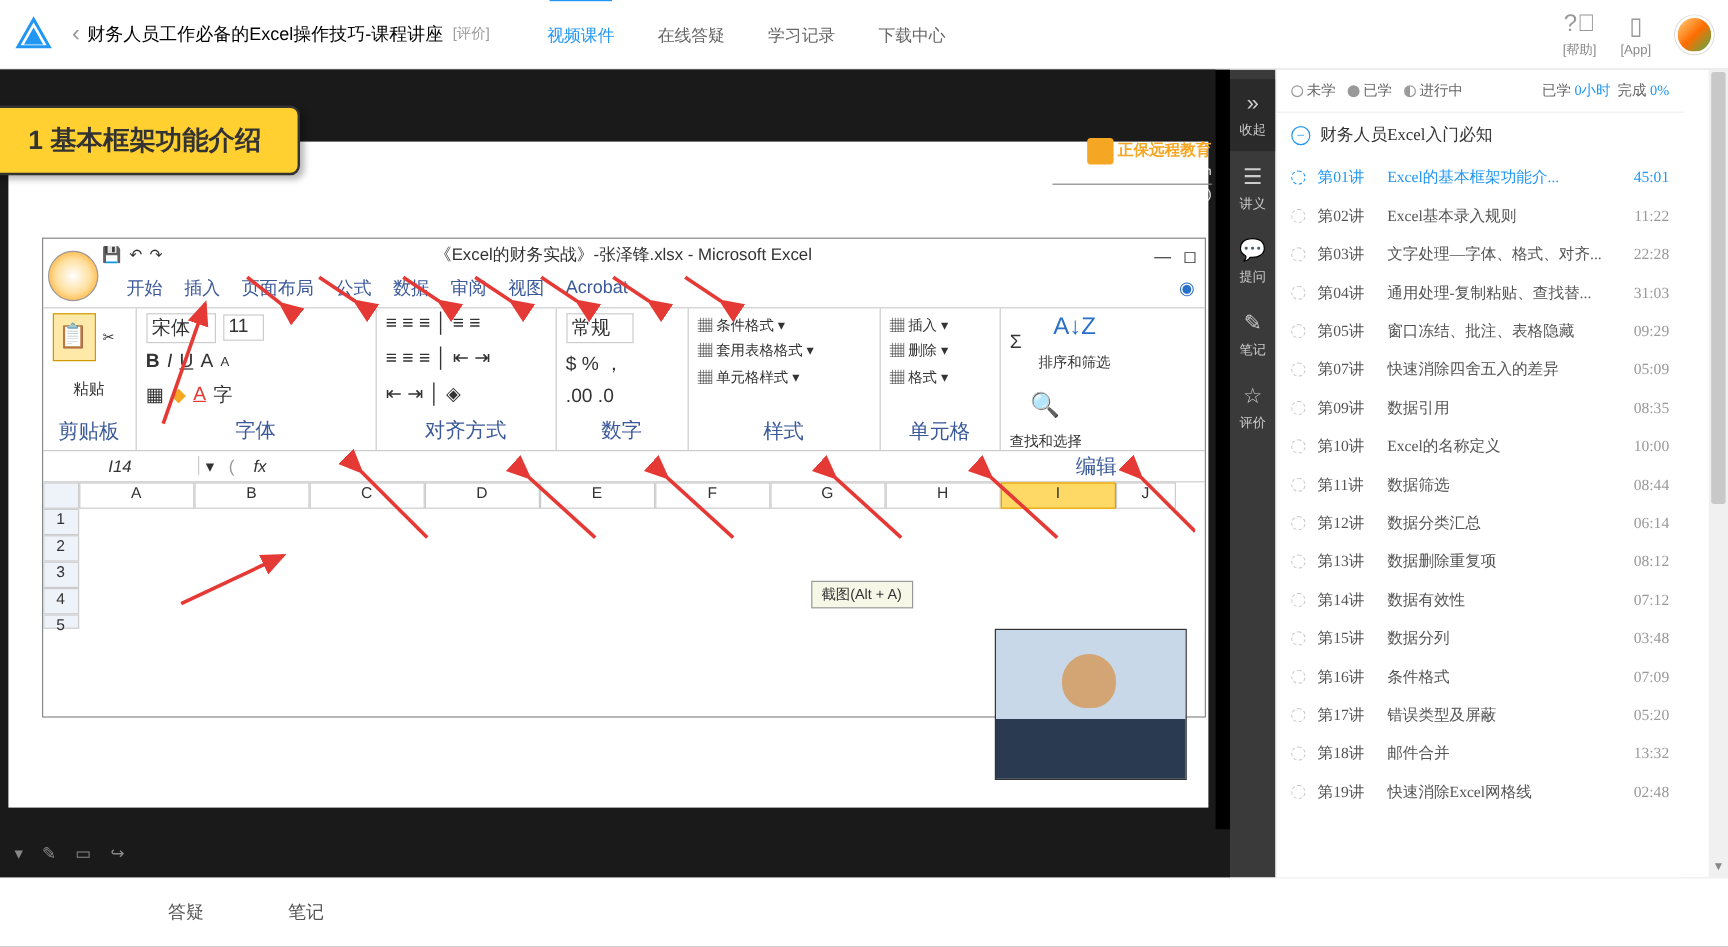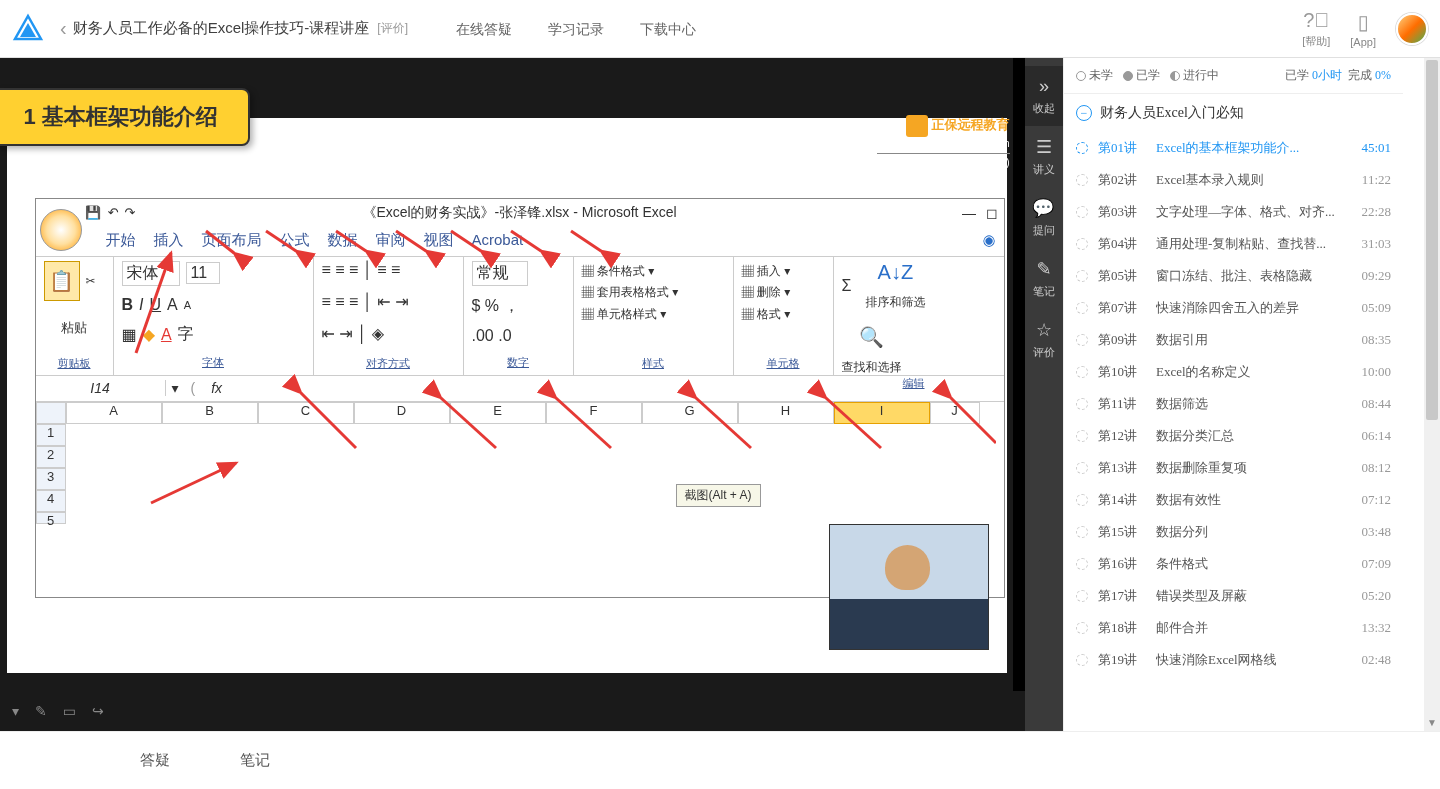--- a/index.html
+++ b/index.html
@@ -2,21 +2,21 @@
 <html><head>
 <meta charset="utf-8">
 <style>
 * { margin: 0; padding: 0; box-sizing: border-box; }
 body { font-family: "Microsoft YaHei", Arial, sans-serif; font-size: 13px; color: #333; background: #fff; width: 1440px; height: 789px; overflow: hidden; position: relative; }
 
 
 .header { height: 58px; display: flex; align-items: center; padding: 0 10px; border-bottom: 1px solid #e0e0e0; position: relative; }
 .logo-icon { width: 36px; height: 36px; margin-right: 8px; display: flex; align-items: center; justify-content: center; }
 .back-chev { color: #999; font-size: 20px; margin: 0 6px; }
-.course-title { font-size: 15px; color: #404040; }
+.course-title { font-size: 15px; color: #000000; }
 .eval-link { font-size: 12px; color: #999; margin-left: 8px; }
 .nav-tabs { display: flex; margin-left: 30px; }
 .nav-tab { padding: 0 18px; height: 58px; line-height: 58px; font-size: 14px; color: #666; cursor: pointer; position: relative; }
 .nav-tab.active { color: #2196f3; }
 .nav-tab.active::before { content: ''; position: absolute; top: -2px; left: 20px; right: 20px; height: 3px; background: #2196f3; }
 .header-right { position: absolute; right: 12px; display: flex; align-items: center; gap: 20px; }
 .hr-item { display: flex; flex-direction: column; align-items: center; color: #888; font-size: 11px; cursor: pointer; }
 .hr-icon { font-size: 20px; color: #999; margin-bottom: 2px; }
 .avatar { width: 32px; height: 32px; border-radius: 50%; background: linear-gradient(135deg,#ffd180,#ff6d00,#4caf50); border: 2px solid #fff; box-shadow: 0 0 0 1px #ddd; }
 
@@ -36,21 +36,21 @@
 
 .excel-window { position: absolute; top: 80px; left: 28px; width: 970px; height: 400px; background: #fff; border: 1px solid #888; }
 .excel-titlebar { height: 28px; display: flex; align-items: center; padding: 0 8px; font-size: 14px; justify-content: center; position: relative; }
 .excel-titlebar .qat { position: absolute; left: 50px; display: flex; gap: 6px; font-size: 13px; color: #333; }
 .excel-titlebar .wbtns { position: absolute; right: 6px; display: flex; gap: 10px; color: #333; }
 .office-btn { position: absolute; left: 4px; top: 10px; width: 42px; height: 42px; border-radius: 50%; background: radial-gradient(circle,#fff,#ffe0a0,#ff9800); border: 1px solid #999; z-index: 3; }
 .ribbon-tabs { display: flex; gap: 18px; padding: 4px 0 0 70px; font-size: 15px; color: #3b5998; }
 .ribbon-tabs span { cursor: pointer; position: relative; }
 .ribbon-body { height: 120px; border-top: 1px solid #ccc; border-bottom: 1px solid #ccc; display: flex; margin-top: 6px; }
 .rgroup { border-right: 1px solid #ccc; padding: 4px 8px; display: flex; flex-direction: column; justify-content: space-between; font-size: 12px; }
-.rgroup-label { text-align: center; color: #3b5998; font-size: 11px; text-decoration: underline; }
+.rgroup-label { text-align: center; color: #3b5998; font-size: 17px; }
 .rgroup-icons { display: flex; flex-wrap: wrap; gap: 6px; font-size: 16px; align-items: center; color: #333; }
 .paste-big { width: 36px; height: 40px; background: #ffe9a8; border: 1px solid #c90; display: flex; align-items: center; justify-content: center; font-size: 20px; }
 .bigbtn { display:flex; flex-direction:column; align-items:center; font-size:12px; gap:10px;}
 .bigbtn .bi { font-size:20px;}
 .namebox-row { display: flex; height: 26px; border-bottom: 1px solid #ccc; align-items: center; font-size: 14px; }
 .namebox { width: 130px; text-align: center; border-right: 1px solid #ccc; font-style: italic; }
 .fx { padding: 0 10px; font-style: italic; }
 .sheet-grid { position: relative; }
 .col-headers { display: flex; }
 .rowh { width: 30px; height: 22px; border: 1px solid #ccc; text-align: center; font-size: 13px; background: #eef3fa; }
@@ -107,20 +107,21 @@
   <div class="logo-icon">
     <svg width="32" height="32" viewBox="0 0 32 32">
         <polygon points="16,3 29,26 3,26" fill="none" stroke="#2196f3" stroke-width="2.5"></polygon>
         <polygon points="16,10 24,24 8,24" fill="#2196f3"></polygon>
       </svg>
   </div>
   <span class="back-chev">‹</span>
   <span class="course-title">财务人员工作必备的Excel操作技巧-课程讲座</span>
   <span class="eval-link">[评价]</span>
   <div class="nav-tabs">
+    <div class="nav-tab active">视频课件</div>
     <div class="nav-tab">在线答疑</div>
     <div class="nav-tab">学习记录</div>
     <div class="nav-tab">下载中心</div>
   </div>
   <div class="header-right">
     <div class="hr-item">
         <span class="hr-icon">?⃝</span>
         <span>[帮助]</span>
       </div>
     <div class="hr-item">

